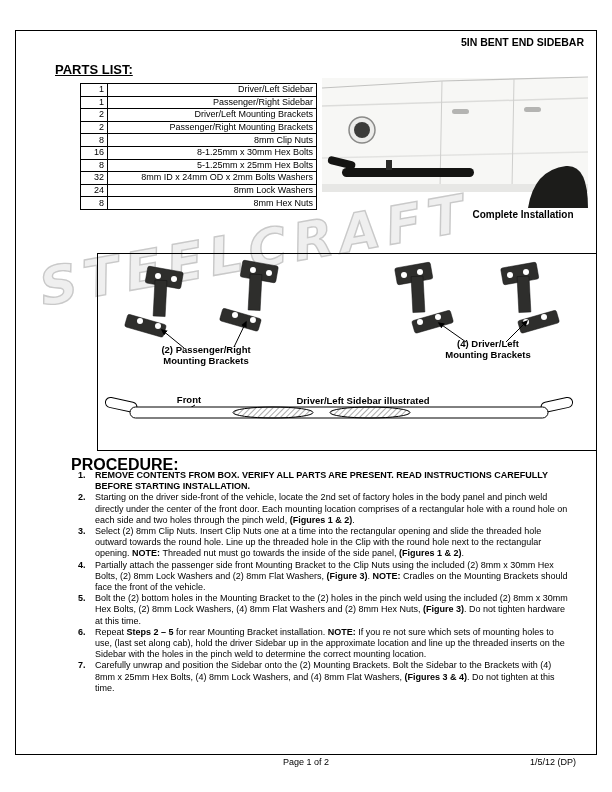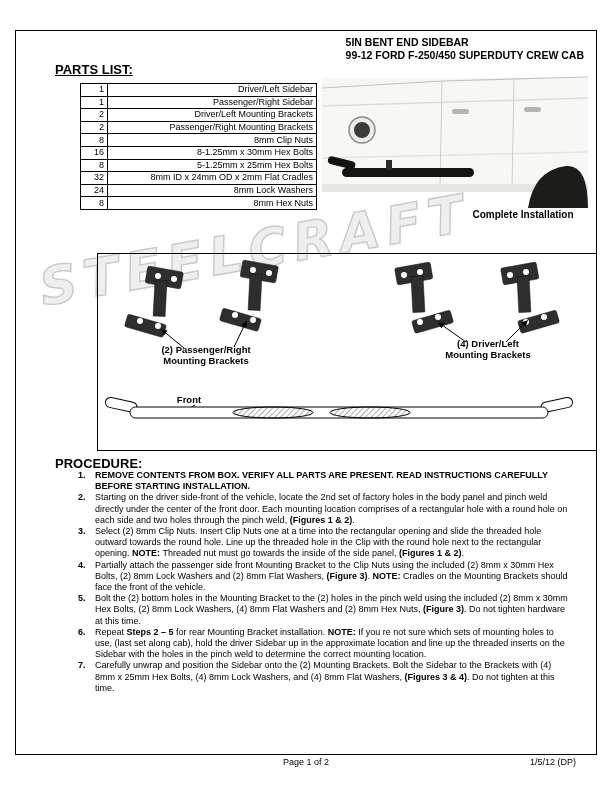--- a/index.html
+++ b/index.html
@@ -47,22 +47,22 @@
   .diagram svg { position:absolute; left:0; top:0; }
   .lbl {
     position:absolute; z-index:3; font-weight:bold; font-size:9.5px; line-height:11px;
     text-align:center; white-space:pre-line;
   }
   .lbl.passenger { left:38px;  top:90px;  width:140px; }
   .lbl.driver    { left:325px; top:84px;  width:130px; }
   .lbl.front     { left:70px;  top:140px; width:42px; }
   .lbl.sidebar-lbl { left:160px; top:141px; width:210px; }
   .proc-title {
-    position:absolute; left:55px; top:456px; z-index:2;
-    font-weight:bold; font-size:13px;
+    position:absolute; left:71px; top:456px; z-index:2;
+    font-weight:bold; font-size:16px;
   }
   .steps {
     position:absolute; left:78px; top:470px; width:492px; z-index:2;
     font-size:9px; line-height:11.2px;
   }
   .step { display:flex; }
   .step-num { width:17px; flex:none; font-weight:bold; }
   .step-text { flex:1; }
   .footer-page {
     position:absolute; left:0; top:757px; width:612px; z-index:2;
@@ -76,21 +76,20 @@
 <body>
 
 <div class="page">
 
   <div class="watermark">STEELCRAFT</div>
 
   <div class="border-box"></div>
 
   <div class="header">
     <div>5IN BENT END SIDEBAR</div>
-    <div>99-12 FORD F-250/450 SUPERDUTY CREW CAB</div>
   </div>
 
   <div class="parts-title">PARTS LIST:</div>
 
   <table class="parts-table">
     <tbody>
 
         <tr>
           <td class="qty">1</td>
           <td class="desc">Driver/Left Sidebar</td>
@@ -121,21 +120,21 @@
           <td class="desc">8-1.25mm x 30mm Hex Bolts</td>
         </tr>
 
         <tr>
           <td class="qty">8</td>
           <td class="desc">5-1.25mm x 25mm Hex Bolts</td>
         </tr>
 
         <tr>
           <td class="qty">32</td>
-          <td class="desc">8mm ID x 24mm OD x 2mm Flat Cradles</td>
+          <td class="desc">8mm ID x 24mm OD x 2mm Bolts Washers</td>
         </tr>
 
         <tr>
           <td class="qty">24</td>
           <td class="desc">8mm Lock Washers</td>
         </tr>
 
         <tr>
           <td class="qty">8</td>
           <td class="desc">8mm Hex Nuts</td>
@@ -209,20 +208,21 @@
         <ellipse cx="175" cy="158.5" rx="40" ry="5.5" fill="url(#hatch)" stroke="#000"></ellipse>
         <ellipse cx="272" cy="158.5" rx="40" ry="5.5" fill="url(#hatch)" stroke="#000"></ellipse>
       </g>
     </svg>
 
     <div class="lbl passenger">(2) Passenger/Right
 Mounting Brackets</div>
     <div class="lbl driver">(4) Driver/Left
 Mounting Brackets</div>
     <div class="lbl front">Front</div>
+    <div class="lbl sidebar-lbl">Driver/Left Sidebar illustrated</div>
   </div>
 
   <div class="proc-title">PROCEDURE:</div>
 
   <div class="steps">
 
       <div class="step">
         <div class="step-num">1.</div>
         <div class="step-text"><b>REMOVE CONTENTS FROM BOX. VERIFY ALL PARTS ARE PRESENT. READ INSTRUCTIONS CAREFULLY BEFORE STARTING INSTALLATION.</b></div>
       </div>

